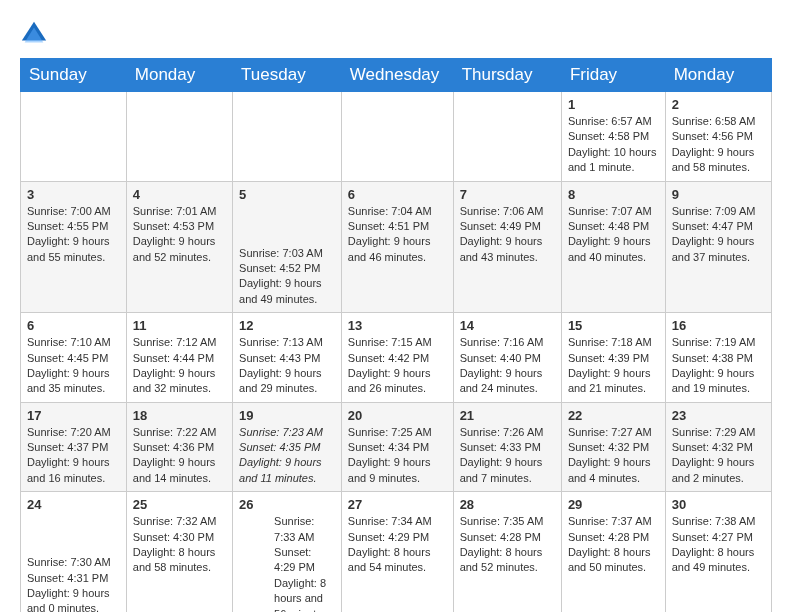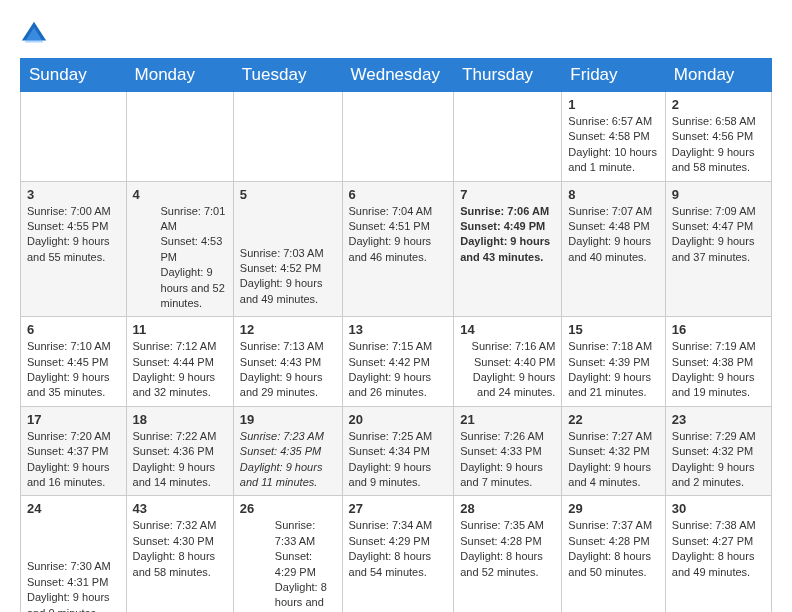--- a/index.html
+++ b/index.html
@@ -147,39 +147,39 @@
       </tr>
       <tr>
         <td>
           <span class="day-number">3</span>
           <div class="day-detail" style="white-space: pre-line;">Sunrise: 7:00 AM
 Sunset: 4:55 PM
 Daylight: 9 hours and 55 minutes.</div>
         </td>
         <td>
           <span class="day-number">4</span>
-          <div class="day-detail" style="white-space: pre-line; margin-left: 28px;">Sunrise: 7:01 AM
+          <div class="day-detail" style="white-space: pre-line;">Sunrise: 7:01 AM
 Sunset: 4:53 PM
 Daylight: 9 hours and 52 minutes.</div>
         </td>
         <td>
           <span class="day-number">5</span>
           <div class="day-detail" style="white-space: pre-line; margin-top: 44px;">Sunrise: 7:03 AM
 Sunset: 4:52 PM
 Daylight: 9 hours and 49 minutes.</div>
         </td>
         <td>
           <span class="day-number">6</span>
           <div class="day-detail" style="white-space: pre-line;">Sunrise: 7:04 AM
 Sunset: 4:51 PM
 Daylight: 9 hours and 46 minutes.</div>
         </td>
         <td>
           <span class="day-number">7</span>
-          <div class="day-detail" style="white-space: pre-line; font-weight: bold;">Sunrise: 7:06 AM
+          <div class="day-detail" style="white-space: pre-line;">Sunrise: 7:06 AM
 Sunset: 4:49 PM
 Daylight: 9 hours and 43 minutes.</div>
         </td>
         <td>
           <span class="day-number">8</span>
           <div class="day-detail" style="white-space: pre-line;">Sunrise: 7:07 AM
 Sunset: 4:48 PM
 Daylight: 9 hours and 40 minutes.</div>
         </td>
         <td>
@@ -209,21 +209,21 @@
 Daylight: 9 hours and 29 minutes.</div>
         </td>
         <td>
           <span class="day-number">13</span>
           <div class="day-detail" style="white-space: pre-line;">Sunrise: 7:15 AM
 Sunset: 4:42 PM
 Daylight: 9 hours and 26 minutes.</div>
         </td>
         <td>
           <span class="day-number">14</span>
-          <div class="day-detail" style="white-space: pre-line; text-align: right;">Sunrise: 7:16 AM
+          <div class="day-detail" style="white-space: pre-line;">Sunrise: 7:16 AM
 Sunset: 4:40 PM
 Daylight: 9 hours and 24 minutes.</div>
         </td>
         <td>
           <span class="day-number">15</span>
           <div class="day-detail" style="white-space: pre-line;">Sunrise: 7:18 AM
 Sunset: 4:39 PM
 Daylight: 9 hours and 21 minutes.</div>
         </td>
         <td>
@@ -278,21 +278,21 @@
         </td>
       </tr>
       <tr>
         <td>
           <span class="day-number">24</span>
           <div class="day-detail" style="white-space: pre-line; margin-top: 43px;">Sunrise: 7:30 AM
 Sunset: 4:31 PM
 Daylight: 9 hours and 0 minutes.</div>
         </td>
         <td>
-          <span class="day-number">43</span>
+          <span class="day-number">25</span>
           <div class="day-detail" style="white-space: pre-line;">Sunrise: 7:32 AM
 Sunset: 4:30 PM
 Daylight: 8 hours and 58 minutes.</div>
         </td>
         <td>
           <span class="day-number">26</span>
           <div class="day-detail" style="white-space: pre-line; margin-left: 35px;">Sunrise: 7:33 AM
 Sunset: 4:29 PM
 Daylight: 8 hours and 56 minutes.</div>
         </td>

